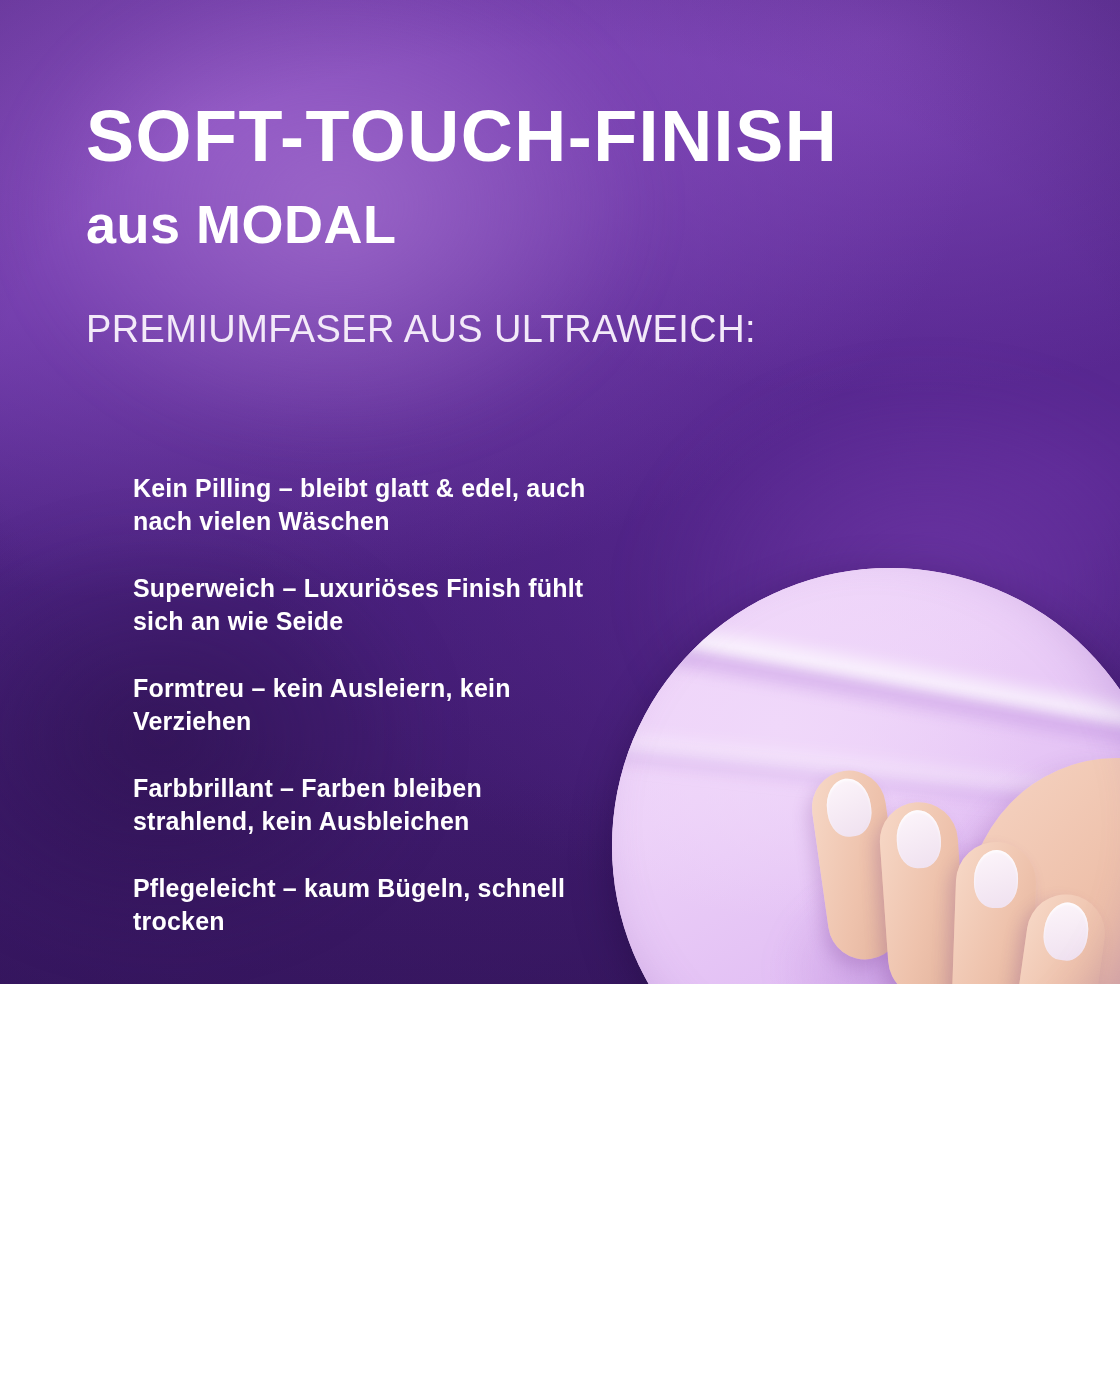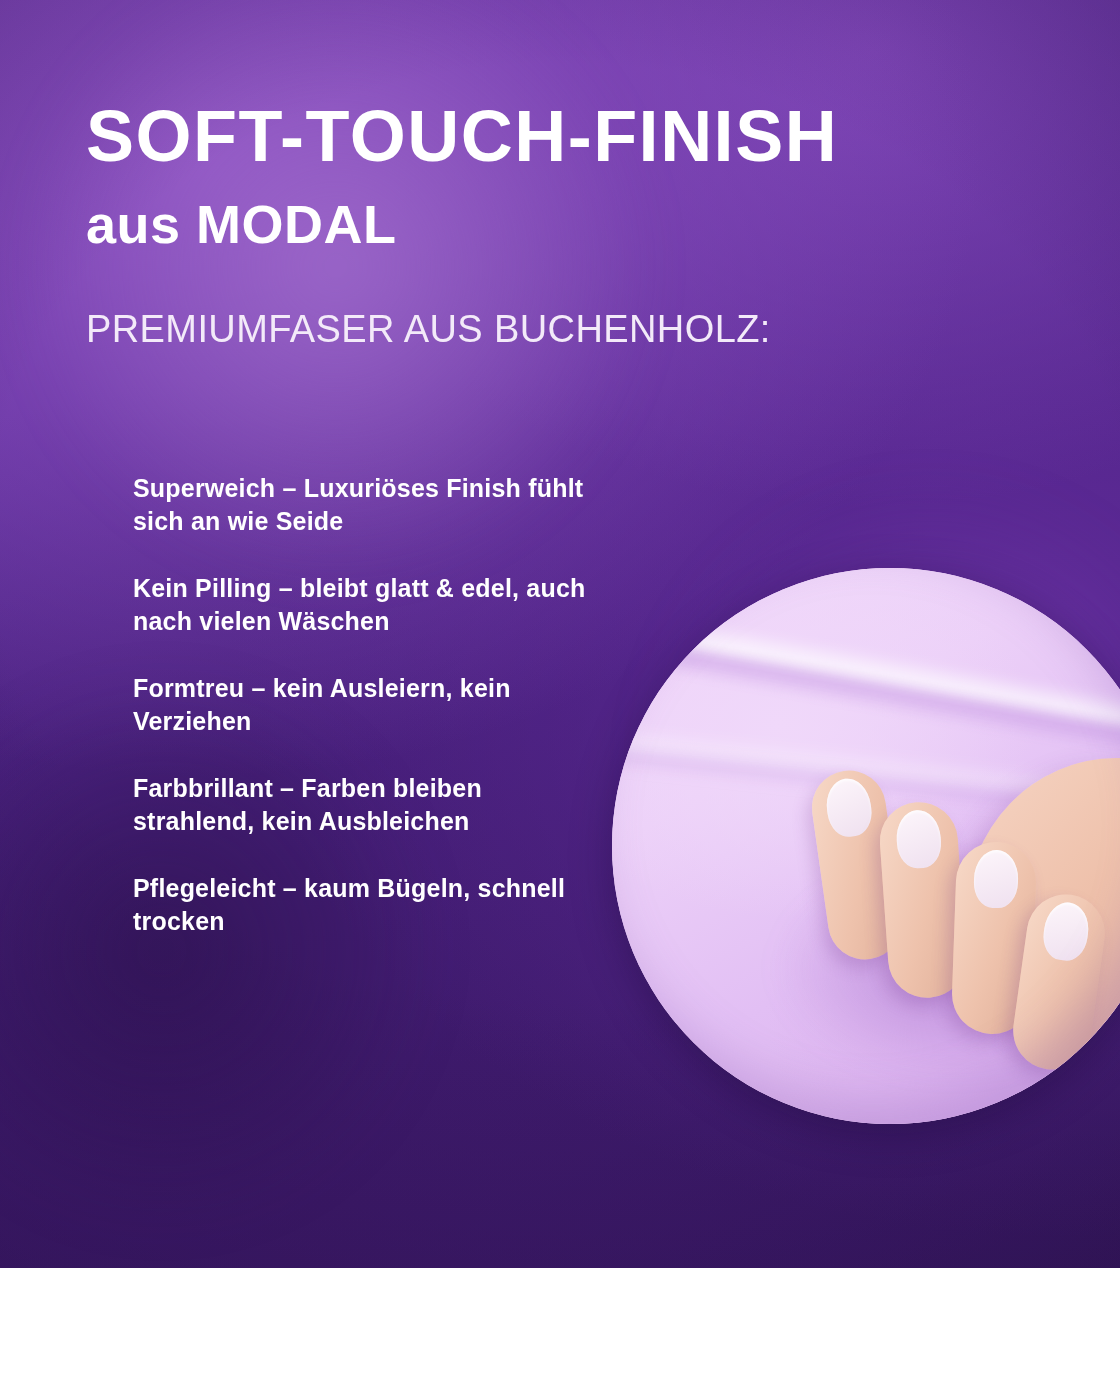--- a/index.html
+++ b/index.html
@@ -9,21 +9,21 @@
   body {
     width: 1120px;
     height: 1400px;
     font-family: "Liberation Sans", sans-serif;
     overflow: hidden;
   }
 
   .poster {
     position: relative;
     width: 1120px;
-    height: 1268px;
+    height: 984px;
     overflow: hidden;
     background: #3b82f6;
   }
 
   
   .bg-base {
     position: absolute;
     inset: 0;
     background:
       radial-gradient(120% 85% at 18% 12%, #8a4fc0 0%, rgba(138,79,192,0) 58%),
@@ -262,26 +262,26 @@
   <div class="bg-vignette"></div>
 
   <div class="content">
 
     <div class="headline-block">
       <h1 class="headline-main">SOFT-TOUCH-FINISH</h1>
       <h2 class="headline-sub">aus MODAL</h2>
     </div>
 
     <div class="tagline">
-      <span class="tagline-line">PREMIUMFASER AUS BUCHENHOLZ:</span>
+      <span class="tagline-line">PREMIUMFASER AUS ULTRAWEICH:</span>
     </div>
 
     <ul class="benefits">
+      <li class="benefit-item">Kein Pilling – bleibt glatt &amp; edel, auch nach vielen Wäschen</li>
       <li class="benefit-item">Superweich – Luxuriöses Finish fühlt sich an wie Seide</li>
-      <li class="benefit-item">Kein Pilling – bleibt glatt &amp; edel, auch nach vielen Wäschen</li>
       <li class="benefit-item">Formtreu – kein Ausleiern, kein Verziehen</li>
       <li class="benefit-item">Farbbrillant – Farben bleiben strahlend, kein Ausbleichen</li>
       <li class="benefit-item">Pflegeleicht – kaum Bügeln, schnell trocken</li>
     </ul>
 
     <div class="photo-circle">
       <div class="fabric"></div>
       <div class="fold"></div>
       <div class="fold-2"></div>
       <div class="fabric-shadow"></div>

